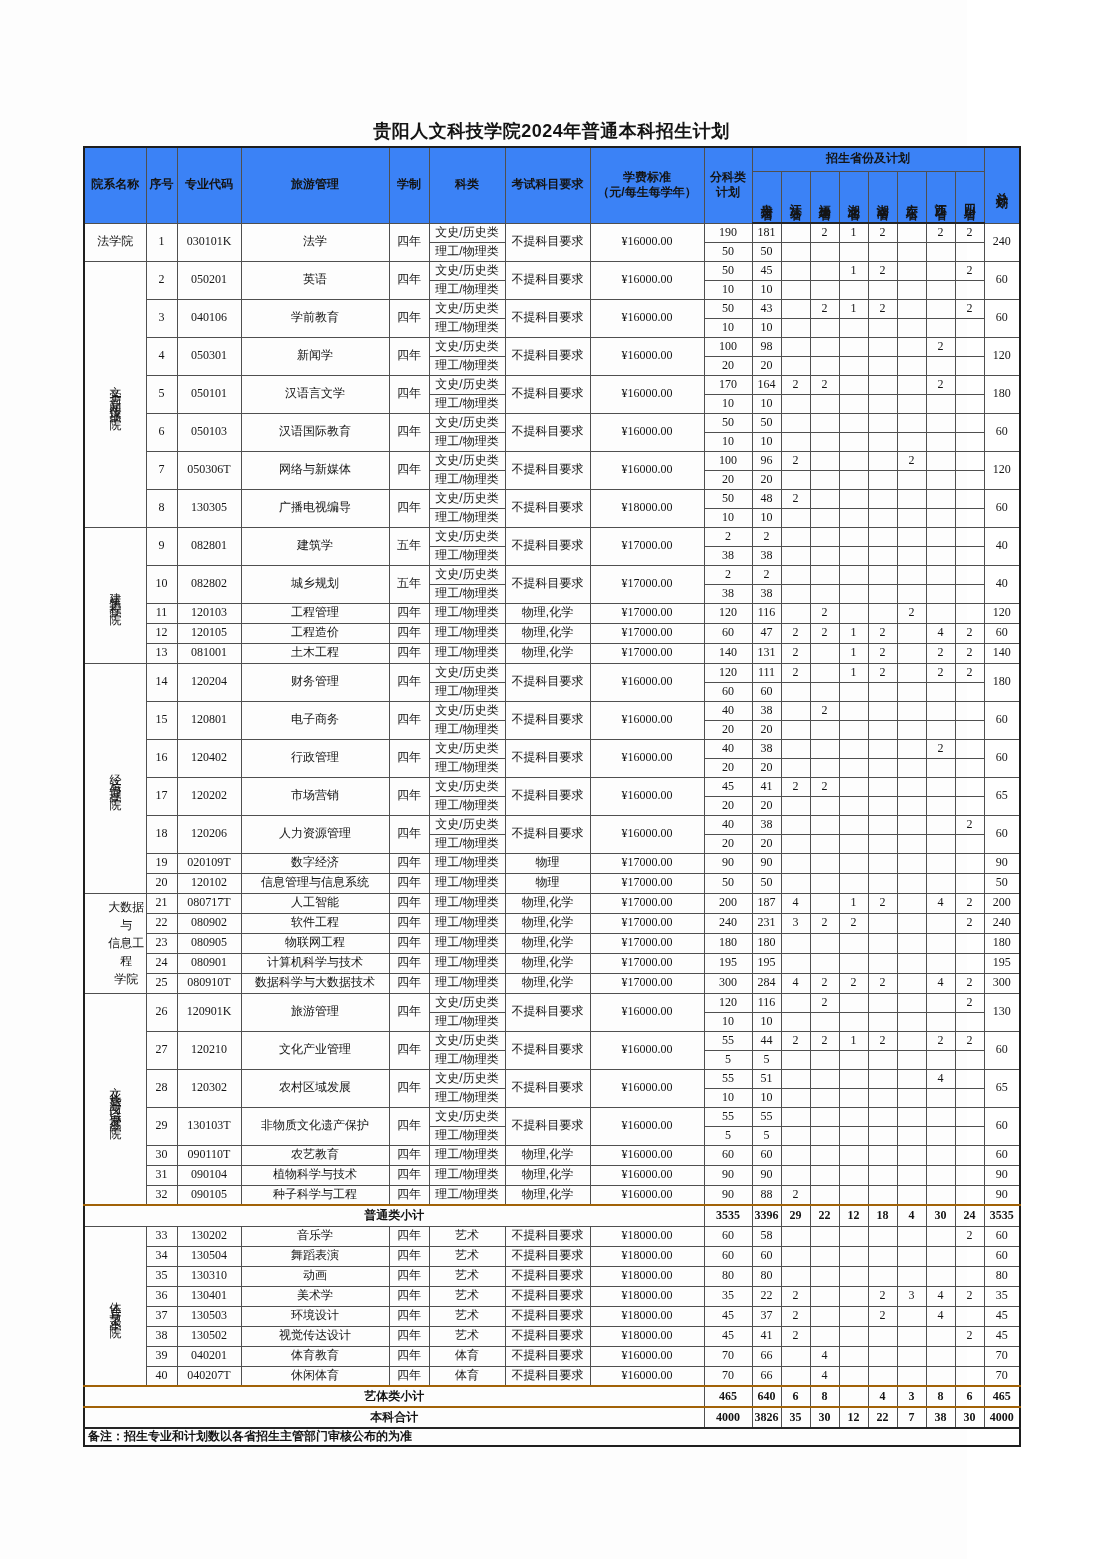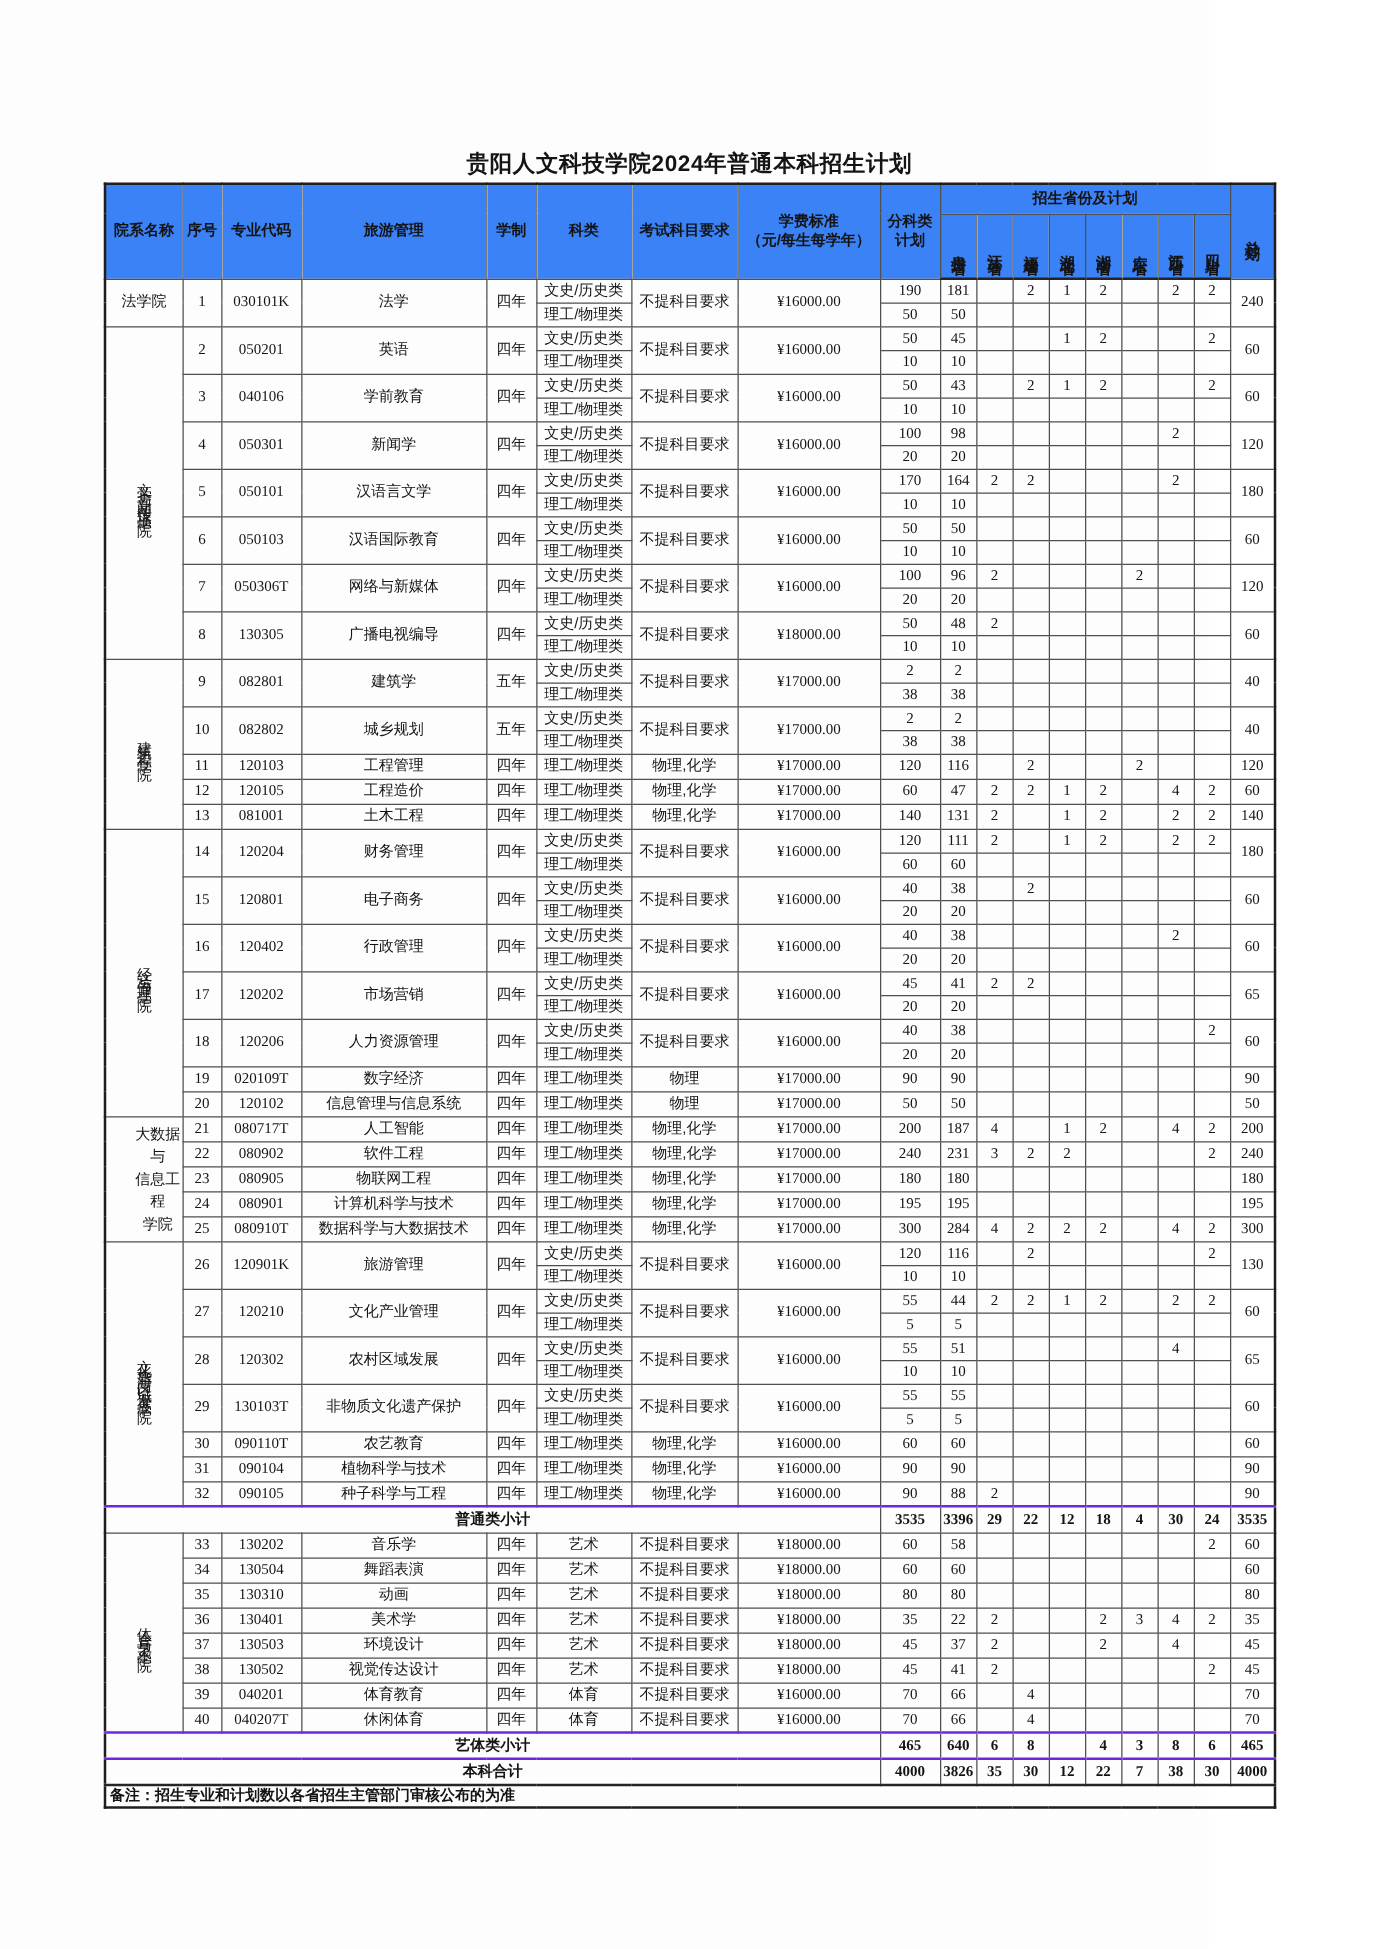--- a/index.html
+++ b/index.html
@@ -18,21 +18,21 @@
   tr.h2 th{border-bottom:2px solid #252525;}
   th .twoline{line-height:1.25;}
   .vtext{writing-mode:vertical-lr;text-orientation:upright;margin:0 auto;letter-spacing:4px;line-height:1.05;}
   .vtext.tight{letter-spacing:2px;}
   td.college{font-family:"Liberation Sans","DejaVu Sans",sans-serif;}
   td.college .hlines{white-space:pre-line;line-height:1.5;padding-left:22px;}
   tr.half{height:19px;}
   tr.single{height:20px;}
   tr.major td{border-top:1.6px solid #272727;}
   tr.totalrow{height:21px;}
-  tr.totalrow td{border-top:2px solid #6d28d9;font-weight:bold;}
+  tr.totalrow td{border-top:2px solid #a16207;font-weight:bold;}
   tr.notes{height:18px;margin-top:36px;}
   tr.notes td{text-align:left;font-weight:bold;border-top:2px solid #252525;padding-left:3px;
               font-family:"Liberation Sans","DejaVu Sans",sans-serif;}
   td.cn{font-family:"Liberation Sans","DejaVu Sans",sans-serif;}
 </style>
 </head>
 <body>
 
 <div class="page">
   <div class="title">贵阳人文科技学院2024年普通本科招生计划</div>

